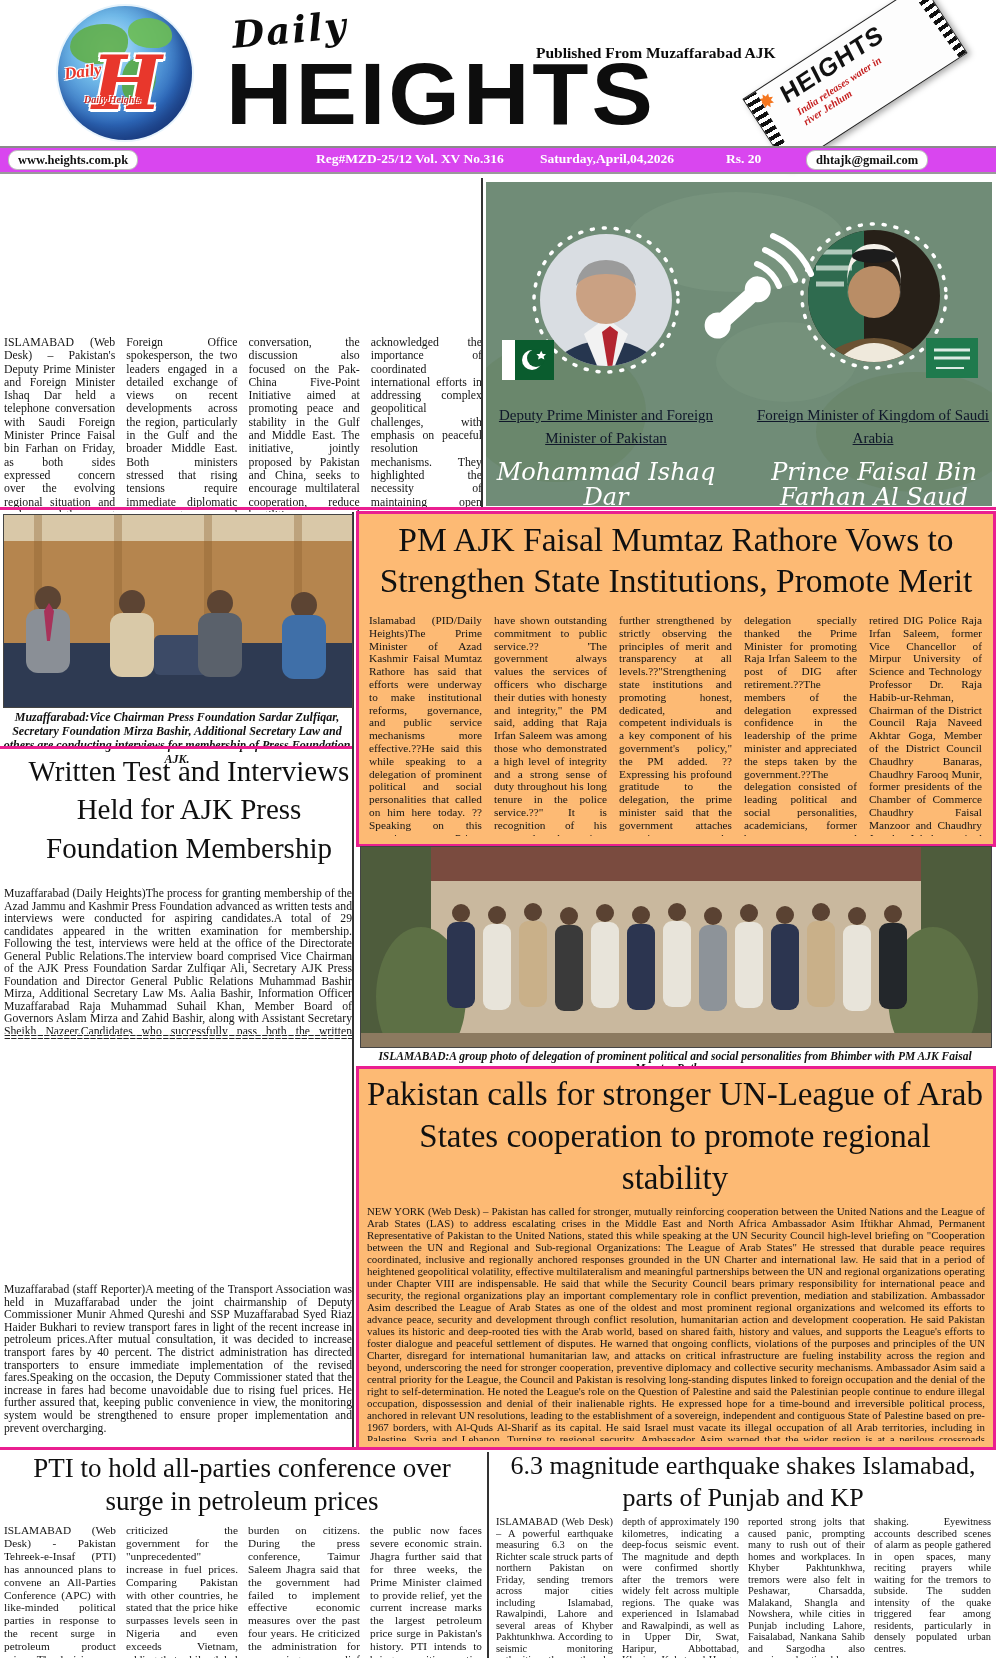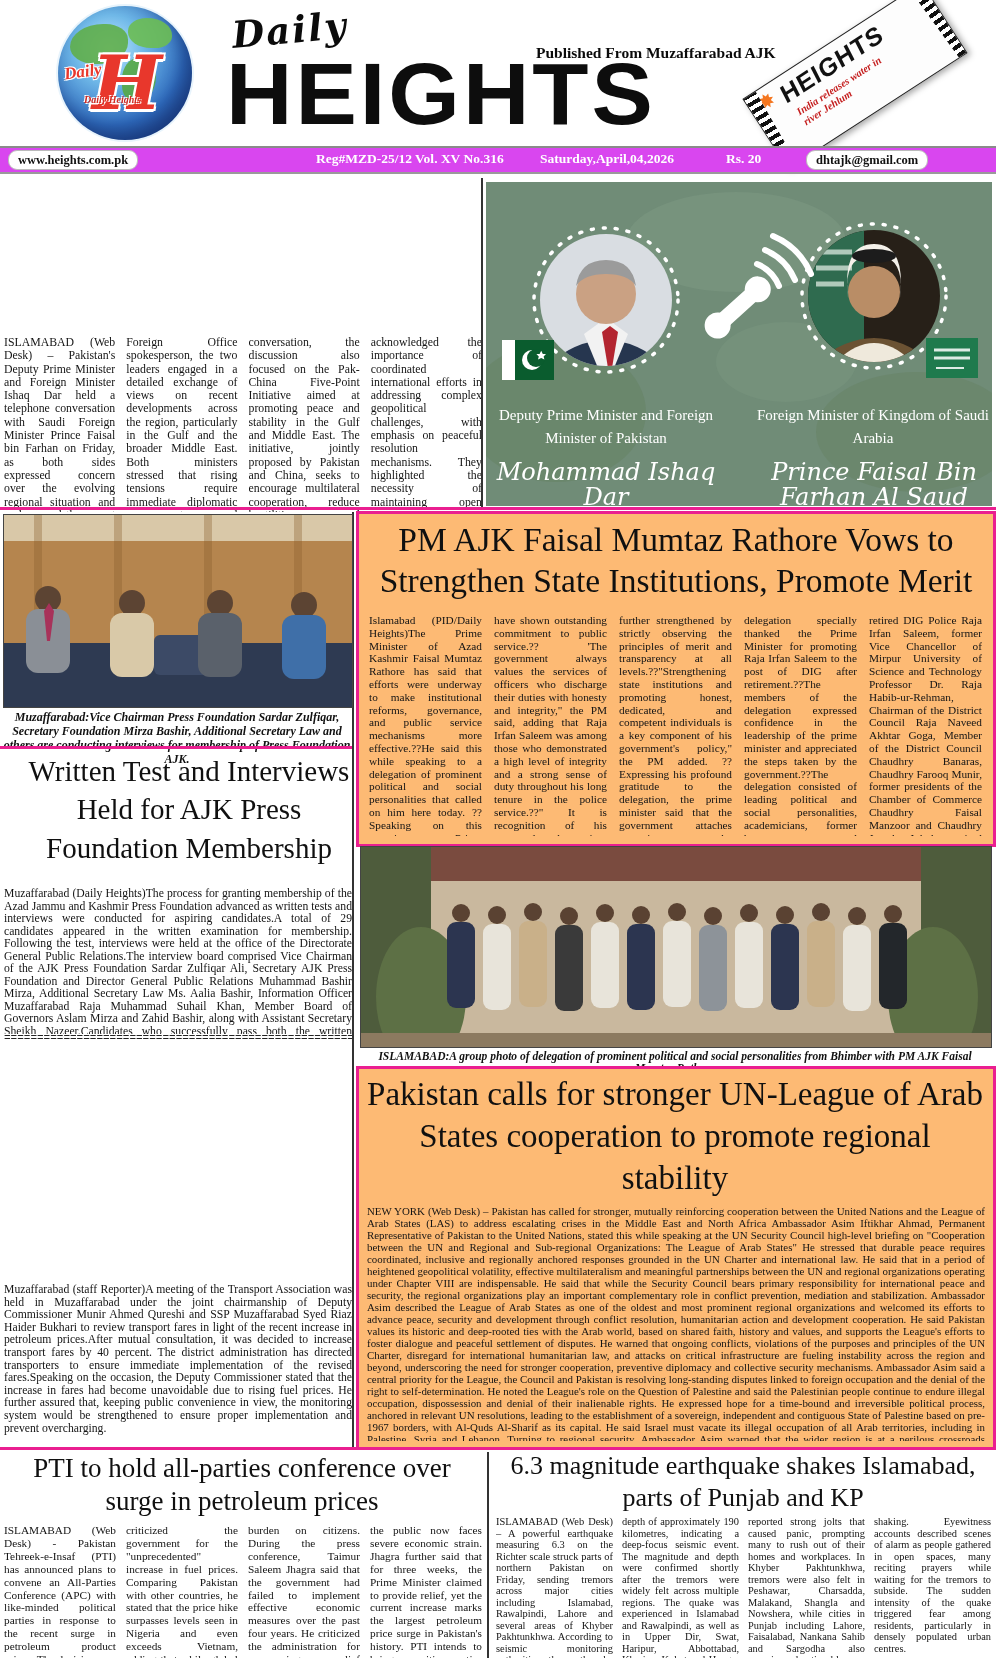--- a/index.html
+++ b/index.html
@@ -49,21 +49,21 @@
   .headline{font-family:"Liberation Serif",serif;font-weight:400;color:#101010;text-align:center;margin:0;}
   .lead-headline{position:absolute;left:4px;top:178px;width:478px;font-size:43px;line-height:1.24;letter-spacing:.5px;}
   .cols{position:absolute;display:flex;}
   .col{text-align:justify;overflow:hidden;}
   .lead-cols{left:4px;top:336px;width:478px;height:176px;gap:11px;}
   .lead-cols .col{width:112px;font-size:11.8px;line-height:13.3px;word-spacing:1px;}
 
   
   .lead-graphic{position:absolute;left:486px;top:182px;width:506px;height:324px;background:#708C77;overflow:hidden;}
   .vline{position:absolute;background:#333;}
-  .g-cap{position:absolute;color:#ffffff;text-align:center;font-size:15px;line-height:1.5;width:250px;}
+  .g-cap{position:absolute;color:#0f172a;text-align:center;font-size:15px;line-height:1.5;width:250px;text-decoration:underline;}
   .g-name{position:absolute;color:#fff;font-family:"DejaVu Serif",serif;font-style:italic;font-size:24px;text-align:center;width:260px;line-height:1.05;}
 
   
   .pinkline{position:absolute;background:#EA1F90;}
   .pinkbox{position:absolute;border:3px solid #EA1F90;background:#fdba74;}
 
   .photo-frame{position:absolute;border:1px solid #444;overflow:hidden;background:#777;}
   .caption{font-weight:bold;font-style:italic;text-align:center;color:#111;}
 
   .pm-headline{position:absolute;left:10px;top:6px;width:614px;font-size:33.5px;line-height:1.22;}

